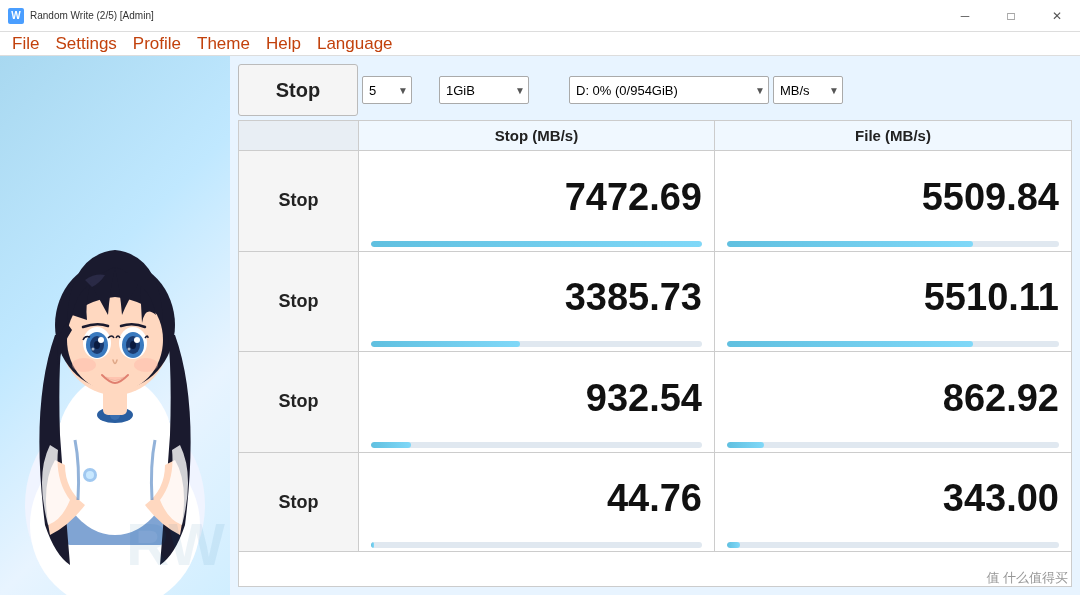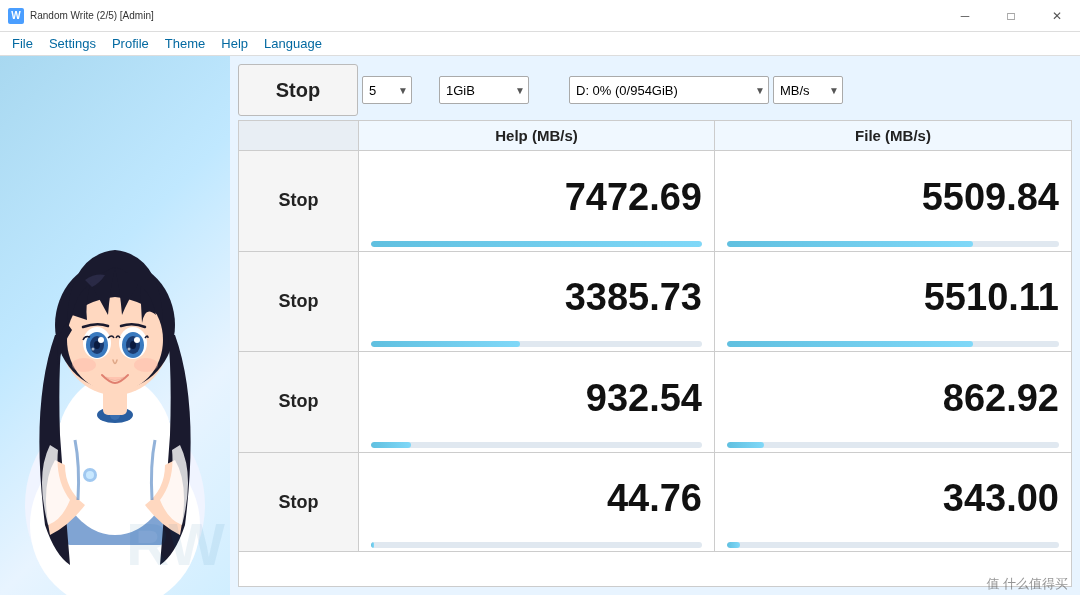--- a/index.html
+++ b/index.html
@@ -59,22 +59,22 @@
     .menu-bar {
       height: 24px;
       background: #ffffff;
       display: flex;
       align-items: center;
       padding: 0 4px;
       border-bottom: 1px solid #ddd;
     }
     .menu-item {
       padding: 2px 8px;
-      font-size: 13px;
-      color: #0369a1;
+      font-size: 17px;
+      color: #c2410c;
       cursor: pointer;
       border-radius: 3px;
     }
 
     
     .main {
       display: flex;
       width: 1080px;
       height: calc(595px - 56px);
       background: #c8e8f8;
@@ -252,21 +252,21 @@
     .bottom-row {
       height: 36px;
       border: 1px solid #ccc;
       background: white;
       margin-top: -1px;
     }
 
     
     .watermark {
       position: absolute;
-      bottom: 2px;
+      bottom: 8px;
       right: 12px;
       font-size: 13px;
       color: rgba(80,80,80,0.6);
     }
 
     
     .char-deco {
       position: absolute;
       bottom: 20px;
       right: 5px;
@@ -435,21 +435,21 @@
           <option>IOPS</option>
         </select>
         <span class="dropdown-arrow">▼</span>
       </div>
     </div>
 
     <div style="flex:1; display:flex; flex-direction:column;">
 
       <div class="header-row">
         <div class="header-cell left-header"></div>
-        <div class="header-cell">Help (MB/s)</div>
+        <div class="header-cell">Stop (MB/s)</div>
         <div class="header-cell">File (MB/s)</div>
       </div>
 
       <div class="data-row" style="flex:1;">
         <div class="btn-cell">
           <button class="stop-btn">Stop</button>
         </div>
         <div class="value-cell">
           <div class="value-number">7472.69</div>
           <div class="progress-bar-wrap">

